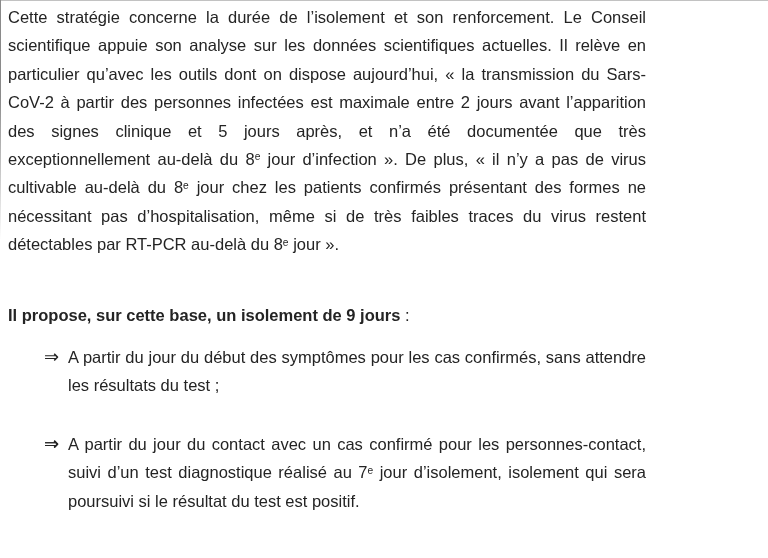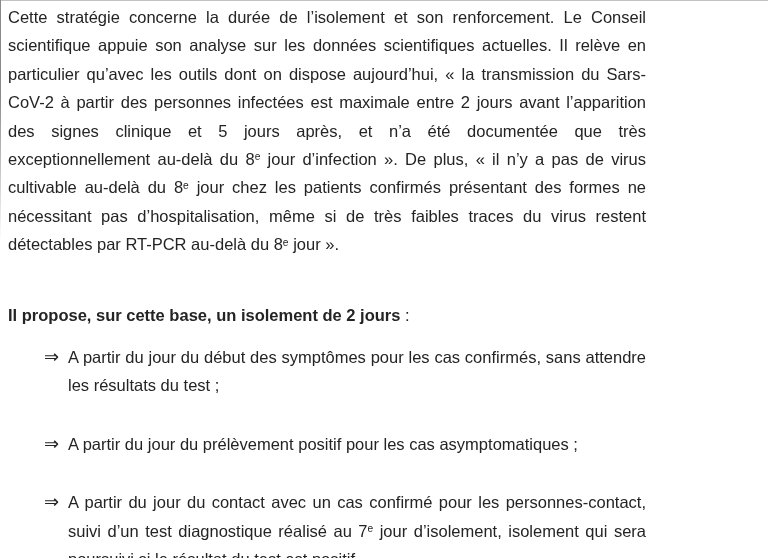--- a/index.html
+++ b/index.html
@@ -81,32 +81,31 @@
 </head>
 <body>
 
 <div class="page">
 
   <div class="cell-border-top"></div>
   <div class="cell-border-left"></div>
 
   <p class="para">Cette stratégie concerne la durée de l’isolement et son renforcement. Le Conseil scientifique appuie son analyse sur les données scientifiques actuelles. Il relève en particulier qu’avec les outils dont on dispose aujourd’hui, « la transmission du Sars-CoV-2 à partir des personnes infectées est maximale entre 2 jours avant l’apparition des signes clinique et 5 jours après, et n’a été documentée que très exceptionnellement au-delà du 8<sup>e</sup> jour d’infection ». De plus, « il n’y a pas de virus cultivable au-delà du 8<sup>e</sup> jour chez les patients confirmés présentant des formes ne nécessitant pas d’hospitalisation, même si de très faibles traces du virus restent détectables par RT-PCR au-delà du 8<sup>e</sup> jour ».</p>
 
-  <p class="heading"><span class="bold">Il propose, sur cette base, un isolement de 2 jours</span><span class="colon"> :</span></p>
+  <p class="heading"><span class="bold">Il propose, sur cette base, un isolement de 9 jours</span><span class="colon"> :</span></p>
 
   <div>
 
     <div class="bullet first">
       <span class="arrow">⇒</span>
       <span>A partir du jour du début des symptômes pour les cas confirmés, sans attendre les résultats du test ;</span>
     </div>
 
     <div class="bullet">
       <span class="arrow">⇒</span>
-      <span>A partir du jour du prélèvement positif pour les cas asymptomatiques ;</span>
     </div>
 
     <div class="bullet">
       <span class="arrow">⇒</span>
       <span>A partir du jour du contact avec un cas confirmé pour les personnes-contact, suivi d’un test diagnostique réalisé au 7<sup>e</sup> jour d’isolement, isolement qui sera poursuivi si le résultat du test est positif.</span>
     </div>
 
   </div>
 </div>
 

